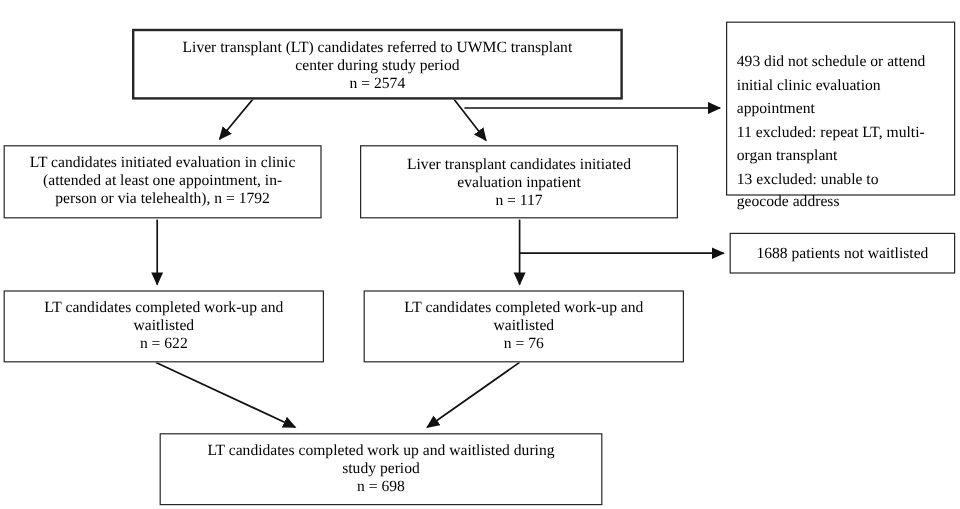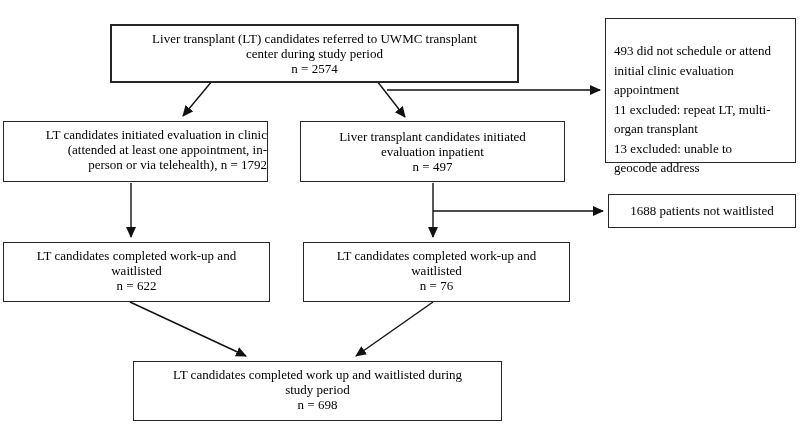--- a/index.html
+++ b/index.html
@@ -74,27 +74,27 @@
 n = 2574</div>
 
   <div class="box left-align" style="left:605px; top:18px; width:191px; height:145px;">493 did not schedule or attend
 initial clinic evaluation
 appointment
 11 excluded: repeat LT, multi-
 organ transplant
 13 excluded: unable to
 geocode address</div>
 
-  <div class="box" style="left:3px; top:121px; width:265px; height:61px;text-align:right;">LT candidates initiated evaluation in clinic
+  <div class="box" style="left:3px; top:121px; width:265px; height:61px;">LT candidates initiated evaluation in clinic
 (attended at least one appointment, in-
 person or via telehealth), n = 1792</div>
 
   <div class="box" style="left:300px; top:121px; width:265px; height:61px; padding-top:7px;">Liver transplant candidates initiated
 evaluation inpatient
-n = 497</div>
+n = 117</div>
 
   <div class="box" style="left:608px; top:194px; width:188px; height:34px; padding-top:8px;">1688 patients not waitlisted</div>
 
   <div class="box" style="left:3px; top:242px; width:267px; height:60px;">LT candidates completed work-up and
 waitlisted
 n = 622</div>
 
   <div class="box" style="left:303px; top:242px; width:267px; height:60px;">LT candidates completed work-up and
 waitlisted
 n = 76</div>

